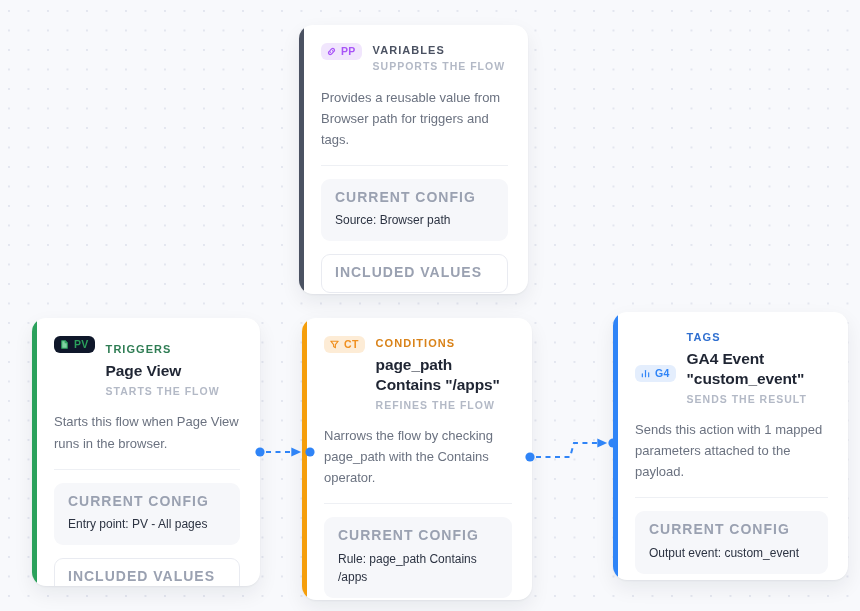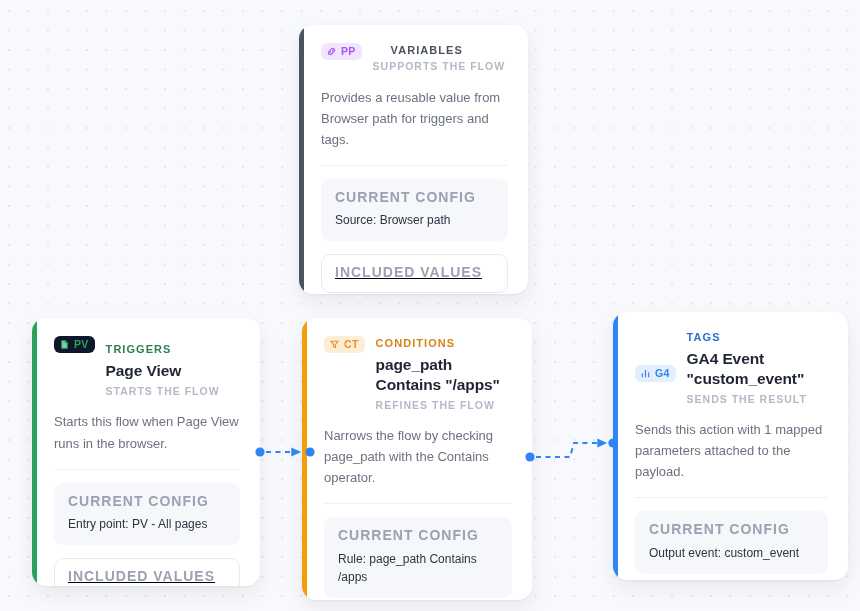--- a/index.html
+++ b/index.html
@@ -126,21 +126,20 @@
     margin-top: 13px;
     box-sizing: border-box;
   }
   .sec.filled {
     background: #f6f7fa;
     border: 1px solid transparent;
   }
   .sec.outlined {
     background: #ffffff;
     border: 1px solid #e9ebf1;
-    text-decoration: underline;
   }
   .sec-label {
     font-size: 14px;
     font-weight: bold;
     letter-spacing: 1.0px;
     color: #9aa1b1;
     line-height: 1.1;
     margin: 0;
   }
   .sec-value {
@@ -173,21 +172,21 @@
         <span class="badge" style="background:#f1e6fd;color:#a855f7;">
           <span class="bicon">
             <svg width="11" height="11" viewBox="0 0 16 16" fill="none" stroke="#a855f7" stroke-width="1.7" stroke-linecap="round">
               <path d="M6.3 9.7 A2.6 2.6 0 0 1 6.3 6.1 L8.4 4.0 A2.6 2.6 0 0 1 12.0 7.6 L11.0 8.6"></path>
               <path d="M9.7 6.3 A2.6 2.6 0 0 1 9.7 9.9 L7.6 12.0 A2.6 2.6 0 0 1 4.0 8.4 L5.0 7.4"></path>
             </svg>
           </span>
           <span>PP</span>
         </span>
         <div class="head-text">
-          <p class="kicker" style="color:#4b5262;margin-left:18px;">VARIABLES</p>
+          <p class="kicker" style="color:#4b5262;">VARIABLES</p>
           <p class="subkicker">SUPPORTS THE FLOW</p>
         </div>
       </div>
       <p class="node-desc">Provides a reusable value from Browser path for triggers and tags.</p>
       <div class="divider"></div>
       <div class="sec filled">
         <p class="sec-label">CURRENT CONFIG</p>
         <p class="sec-value">Source: Browser path</p>
       </div>
       <div class="sec outlined">

